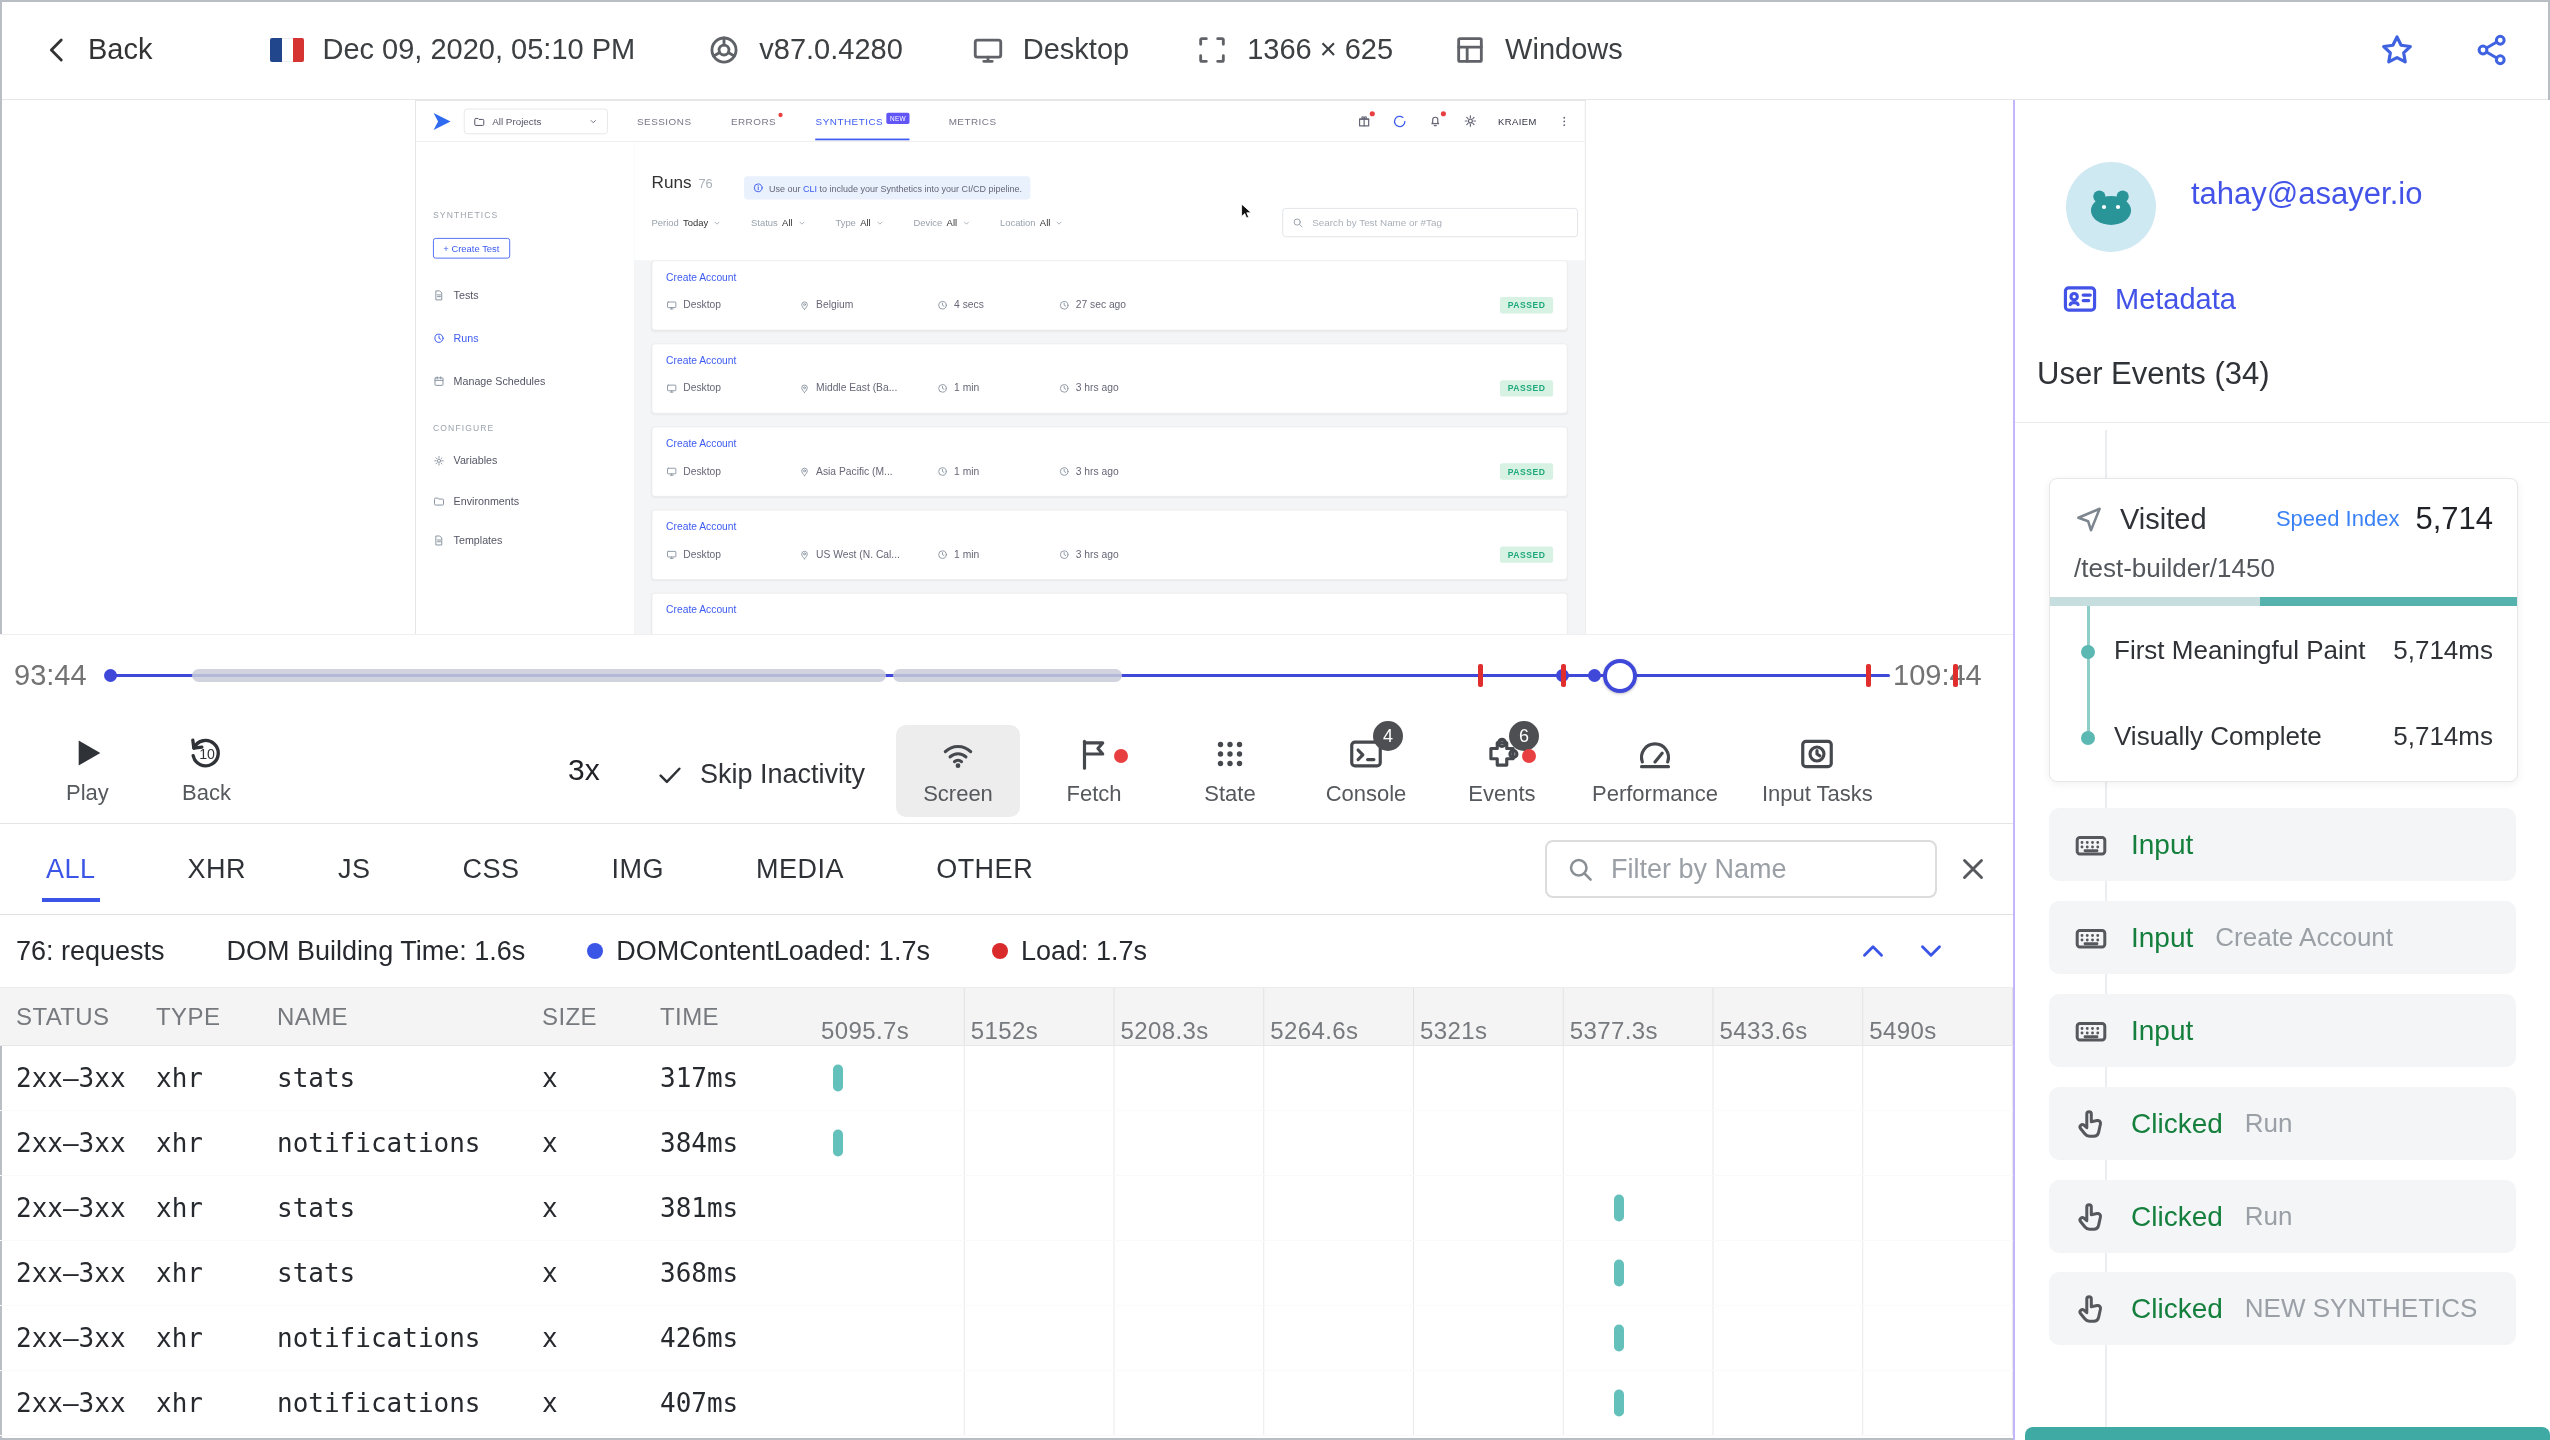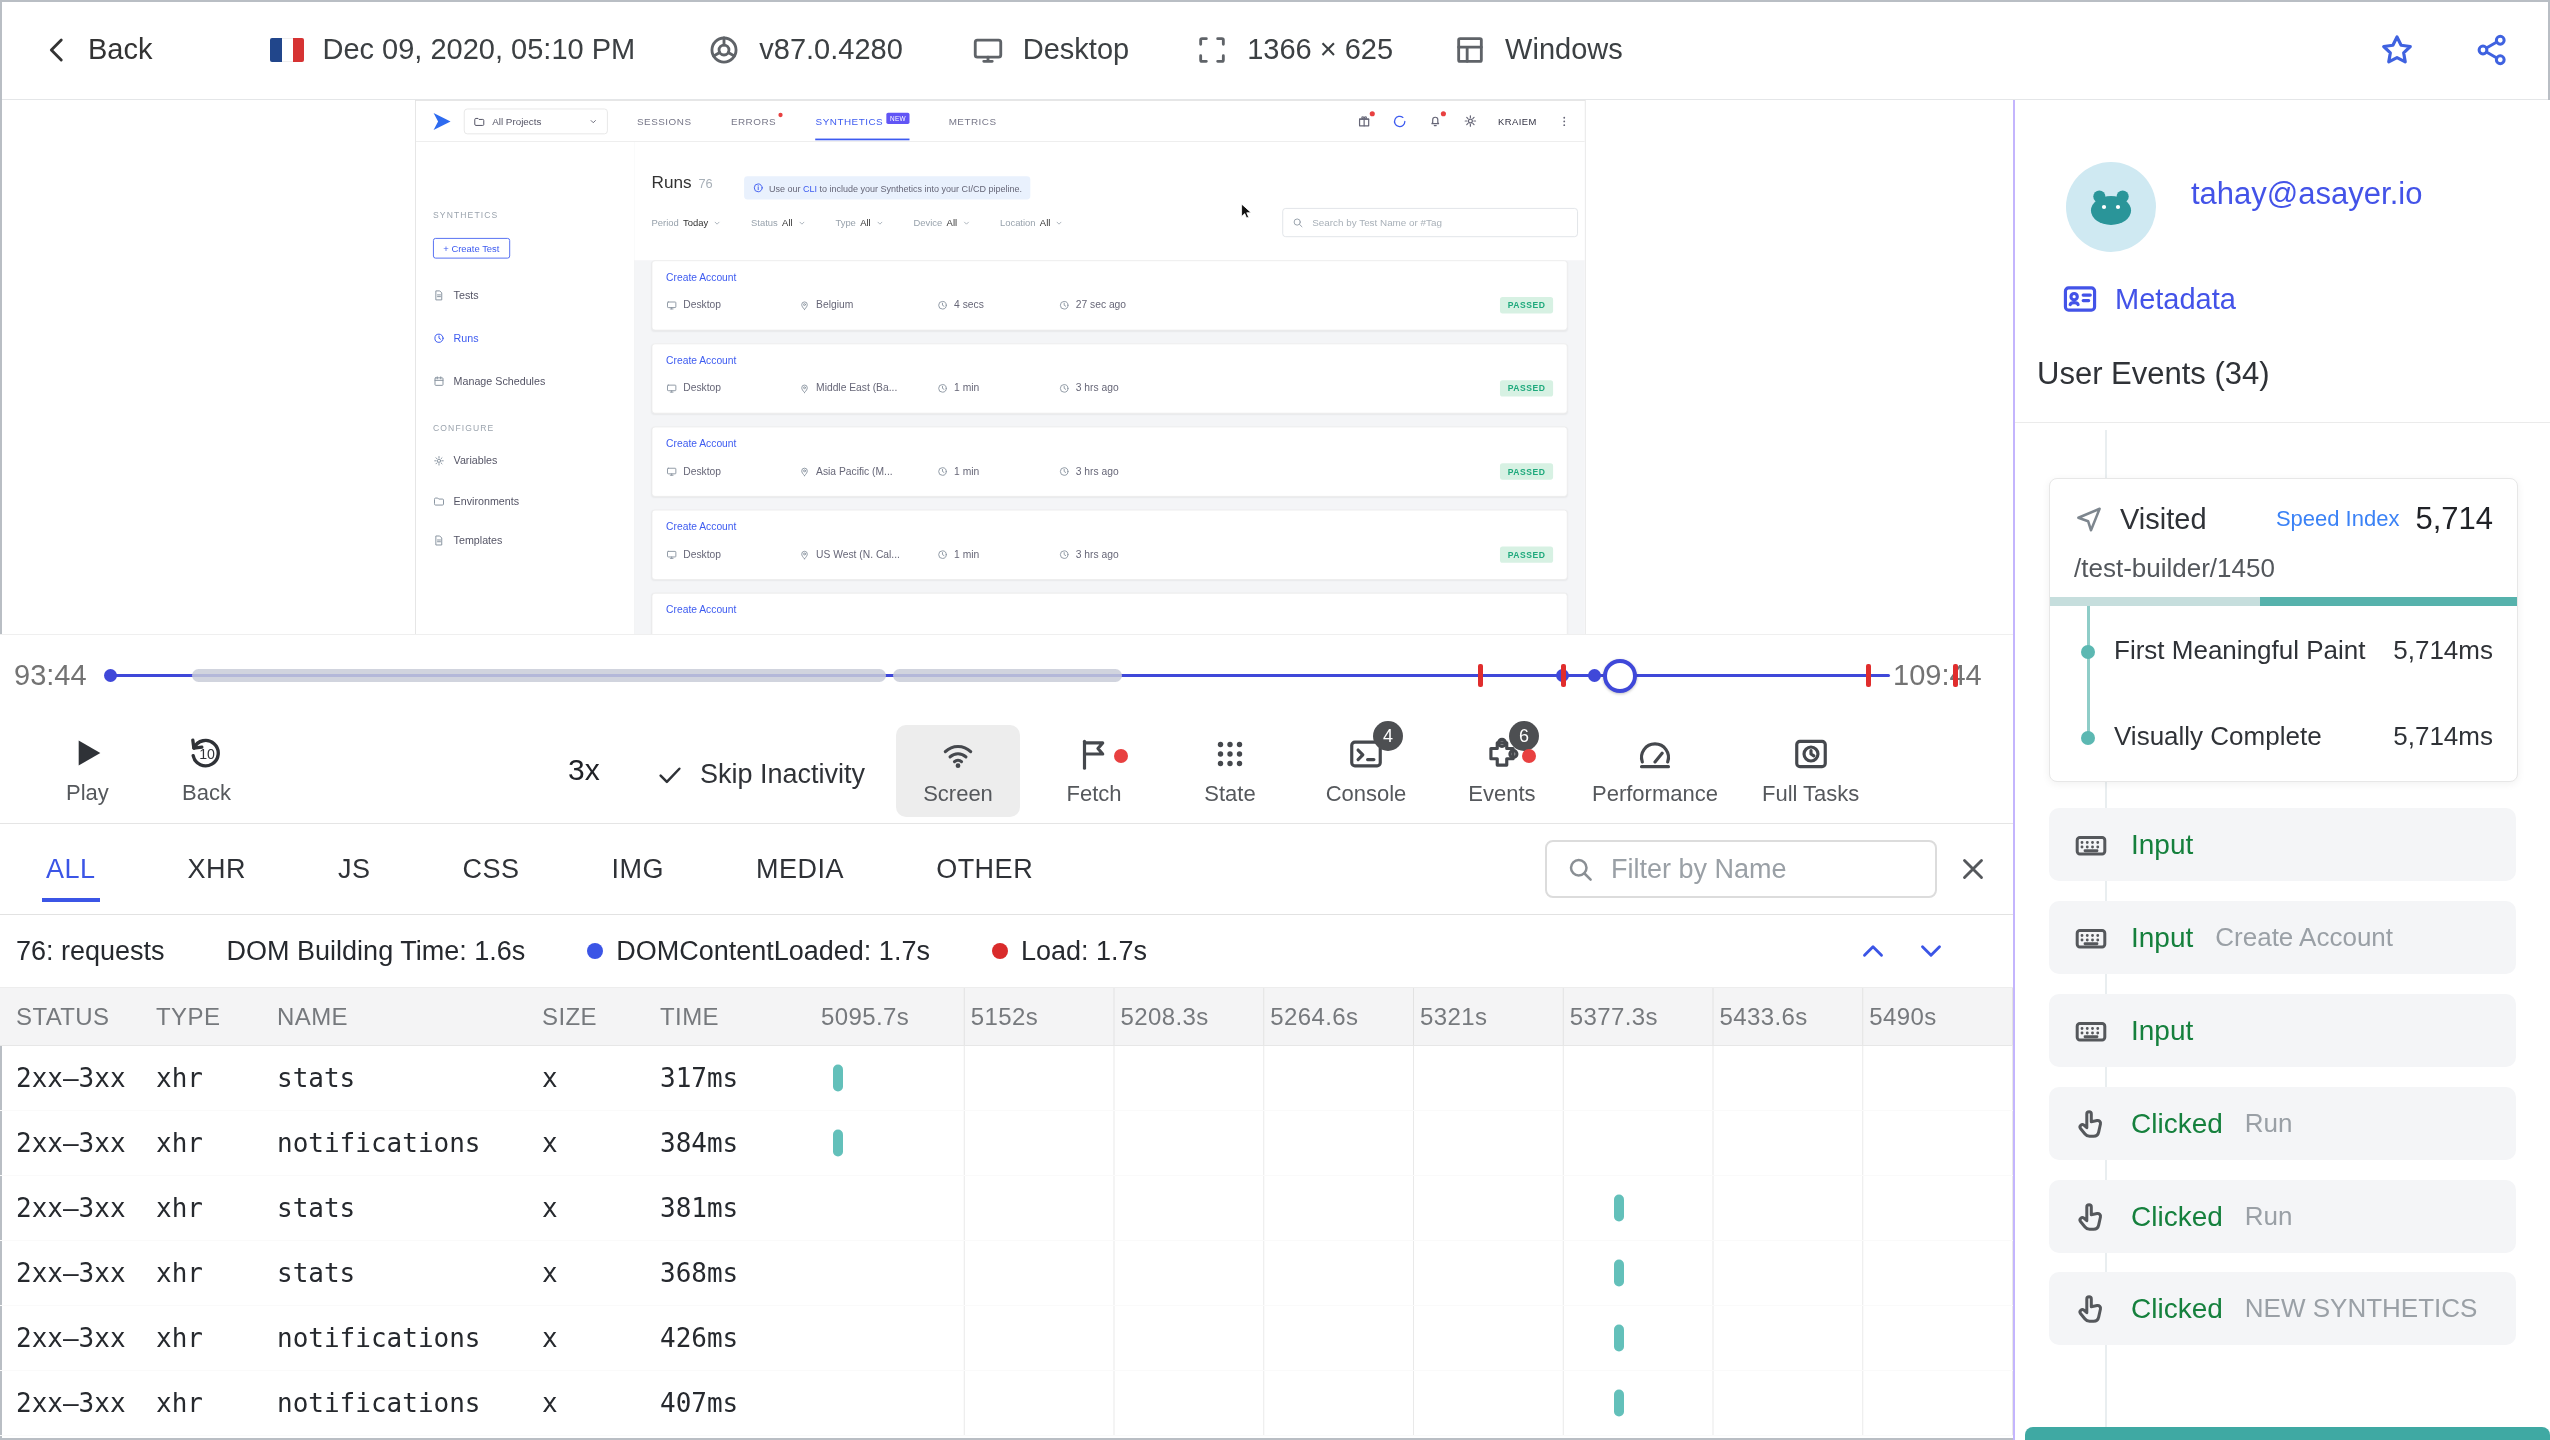--- a/index.html
+++ b/index.html
@@ -103,21 +103,21 @@
   #filterbox input::placeholder{color:#9aa0a6}
   #net-close{position:absolute;left:1956px;top:28px;color:#55585c}
   #net-stats{height:72px;display:flex;align-items:center;padding-left:16px;gap:62px;font-size:27px;color:#26292e;border-bottom:1px solid #ededed;position:relative;background:#fff}
   .stat{display:flex;align-items:center;gap:13px}
   .dotb{width:16px;height:16px;border-radius:50%;background:#3b55e6}
   .dotr{width:16px;height:16px;border-radius:50%;background:#d92b2b}
   #sortups{position:absolute;left:1856px;top:19px;color:#3b55e6;display:flex;gap:24px}
   .c-status{width:140px;padding-left:16px;box-sizing:content-box}
   .c-type{width:121px}.c-name{width:265px}.c-size{width:118px}.c-time{width:155px}
   #net-head{height:57px;display:flex;align-items:center;background:#f4f4f5;font-size:24px;color:#76797d;border-bottom:1px solid #e7e7e7;letter-spacing:.4px}
-  .hgrid{flex:1;display:flex;height:100%;align-items:center;background-image:linear-gradient(90deg,transparent calc(100% - 1px),#e2e2e2 calc(100% - 1px));background-size:12.5% 100%}
+  .hgrid{flex:1;display:flex;height:100%;align-items:flex-end;background-image:linear-gradient(90deg,transparent calc(100% - 1px),#e2e2e2 calc(100% - 1px));background-size:12.5% 100%}
   .hgrid span{width:12.5%;padding-left:6px;box-sizing:border-box}
   .nrow{display:flex;height:64px;align-items:center;font-family:"DejaVu Sans Mono",monospace;font-size:26px;color:#26292e;border-bottom:1px solid #fafafa}
   .c-grid{flex:1;height:100%;position:relative;background-image:linear-gradient(90deg,transparent calc(100% - 1px),#e9e9e9 calc(100% - 1px));background-size:12.5% 100%}
   .bar{position:absolute;top:50%;transform:translateY(-50%);width:10px;height:27px;border-radius:5px;background:#63c0ba}
 
   
   .avatar{position:absolute;left:51px;top:62px;width:90px;height:90px;border-radius:50%;background:#cfe9f2;display:flex;align-items:center;justify-content:center;color:#2a9599}
   #email{position:absolute;left:176px;top:76px;font-size:31px;color:#4353e8}
   #metarow{position:absolute;left:46px;top:180px;display:flex;align-items:center;gap:16px;color:#4353e8;font-size:29px}
   #events-title{position:absolute;left:22px;top:256px;font-size:31px;color:#2f3237}
@@ -742,21 +742,21 @@
                 </svg>
               </span>
             <span class="tlbl">Performance</span>
           </div>
           <div class="tool">
             <span class="ticon">
                 <svg class="ic" width="38" height="38">
                   <use href="#i-longtask"></use>
                 </svg>
               </span>
-            <span class="tlbl">Full Tasks</span>
+            <span class="tlbl">Input Tasks</span>
           </div>
         </div>
       </div>
 
       <div id="net-tabs">
         <span class="tab active">ALL</span>
         <span class="tab">XHR</span>
         <span class="tab">JS</span>
         <span class="tab">CSS</span>
         <span class="tab">IMG</span>

